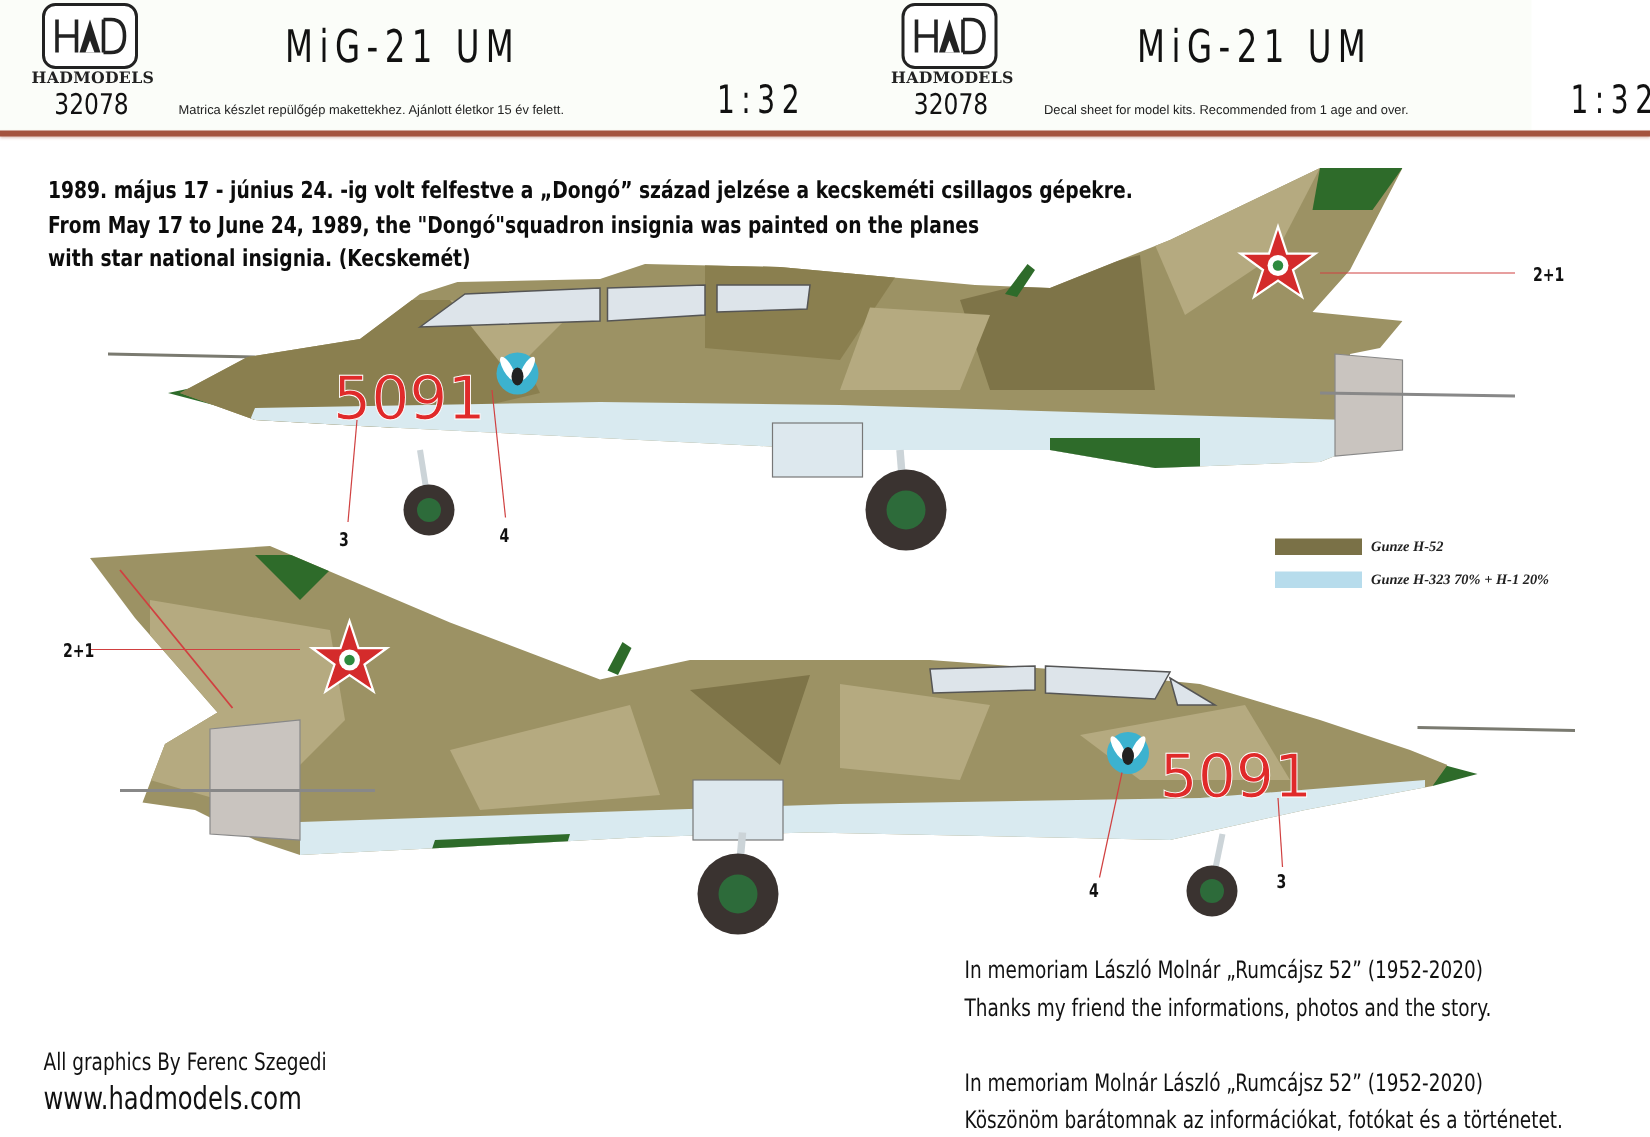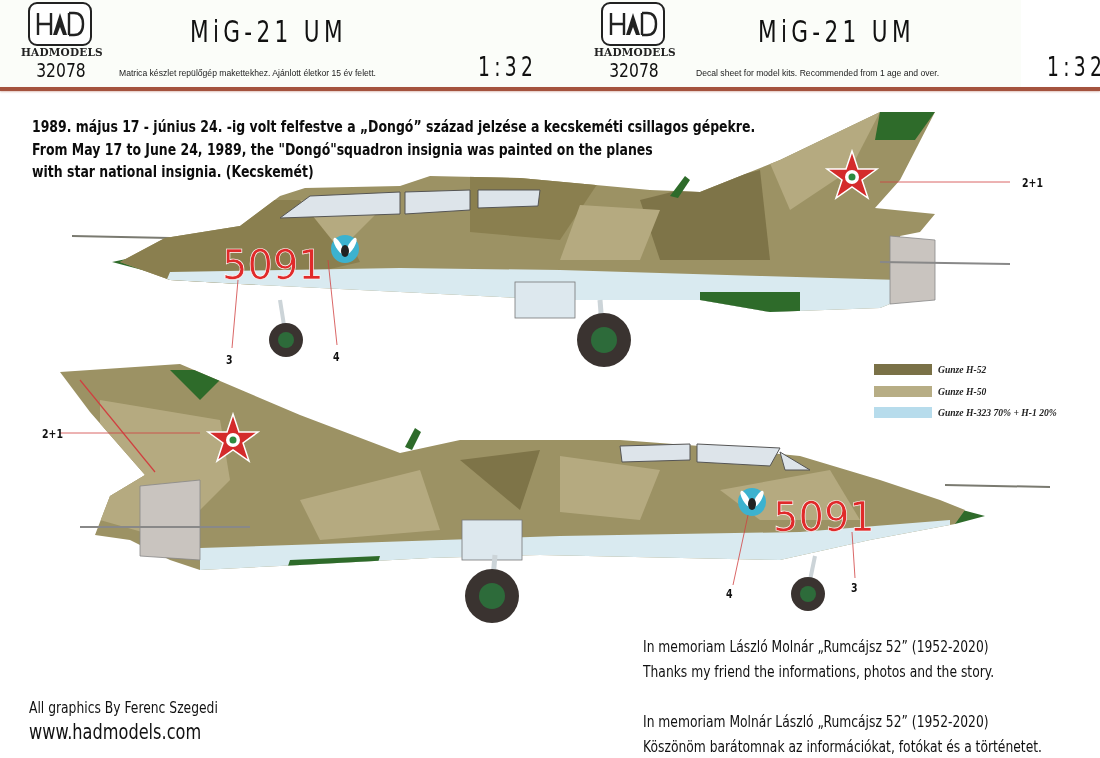--- a/index.html
+++ b/index.html
@@ -18,21 +18,21 @@
 
   .title { position: absolute; top: 14px; font-family: "DejaVu Sans", sans-serif; font-size: 30px; letter-spacing: 6px; color: #111; transform: scaleX(0.72); transform-origin: left; white-space: nowrap; }
   .subtitle { position: absolute; top: 68px; font-size: 8.6px; color: #222; white-space: nowrap; }
   .scale { position: absolute; top: 52px; font-family: "DejaVu Sans", sans-serif; font-size: 26px; letter-spacing: 6px; color: #111; transform: scaleX(0.72); transform-origin: left; white-space: nowrap; }
 
   .intro { position: absolute; left: 32px; top: 116px; font-family: "DejaVu Sans", sans-serif; font-weight: bold; font-size: 15.6px; line-height: 22.5px; color: #0c0c0c; transform: scaleX(0.8); transform-origin: left top; white-space: nowrap; }
 
   .plane { position: absolute; }
 
   .legend { position: absolute; left: 850px; top: 359px; }
-  .legend-row { display: flex; align-items: center; height: 21.5px; margin-left: 24px; }
+  .legend-row { display: flex; align-items: flex-start; height: 21.5px; }
   .swatch { width: 58px; height: 11px; margin-right: 6px; }
   .legend-label { font-family: "Liberation Serif", serif; font-style: italic; font-weight: bold; font-size: 9.6px; color: #222; white-space: nowrap; }
 
   .callout { position: absolute; font-family: "DejaVu Sans", sans-serif; font-weight: bold; font-size: 12.5px; color: #111; transform: scaleX(0.75); transform-origin: left; }
 
   .memorial { position: absolute; left: 643px; font-family: "DejaVu Sans", sans-serif; font-size: 16px; line-height: 25px; color: #111; transform: scaleX(0.77); transform-origin: left top; white-space: nowrap; }
   .credits { position: absolute; left: 29px; font-family: "DejaVu Sans", sans-serif; color: #111; transform: scaleX(0.77); transform-origin: left top; white-space: nowrap; }
 </style>
 </head>
 <body>
@@ -201,24 +201,20 @@
 <div class="callout" style="left:42px;top:426px;">2+1</div>
 <div class="callout" style="left:726px;top:586px;">4</div>
 <div class="callout" style="left:851px;top:580px;">3</div>
 
 <div class="legend">
   <div class="legend-row">
     <div class="swatch" style="background:#7a7147;"></div>
     <span class="legend-label">Gunze H-52</span>
   </div>
   <div class="legend-row">
-    <div class="swatch" style="background:#b7ad85;"></div>
-    <span class="legend-label">Gunze H-50</span>
-  </div>
-  <div class="legend-row">
     <div class="swatch" style="background:#b7dcec;"></div>
     <span class="legend-label">Gunze H-323 70% + H-1 20%</span>
   </div>
 </div>
 
 <div class="memorial" style="top:634px;">
   <div>In memoriam László Molnár „Rumcájsz 52” (1952-2020)</div>
   <div>Thanks my friend the informations, photos and the story.</div>
 </div>
 <div class="memorial" style="top:709px;">

